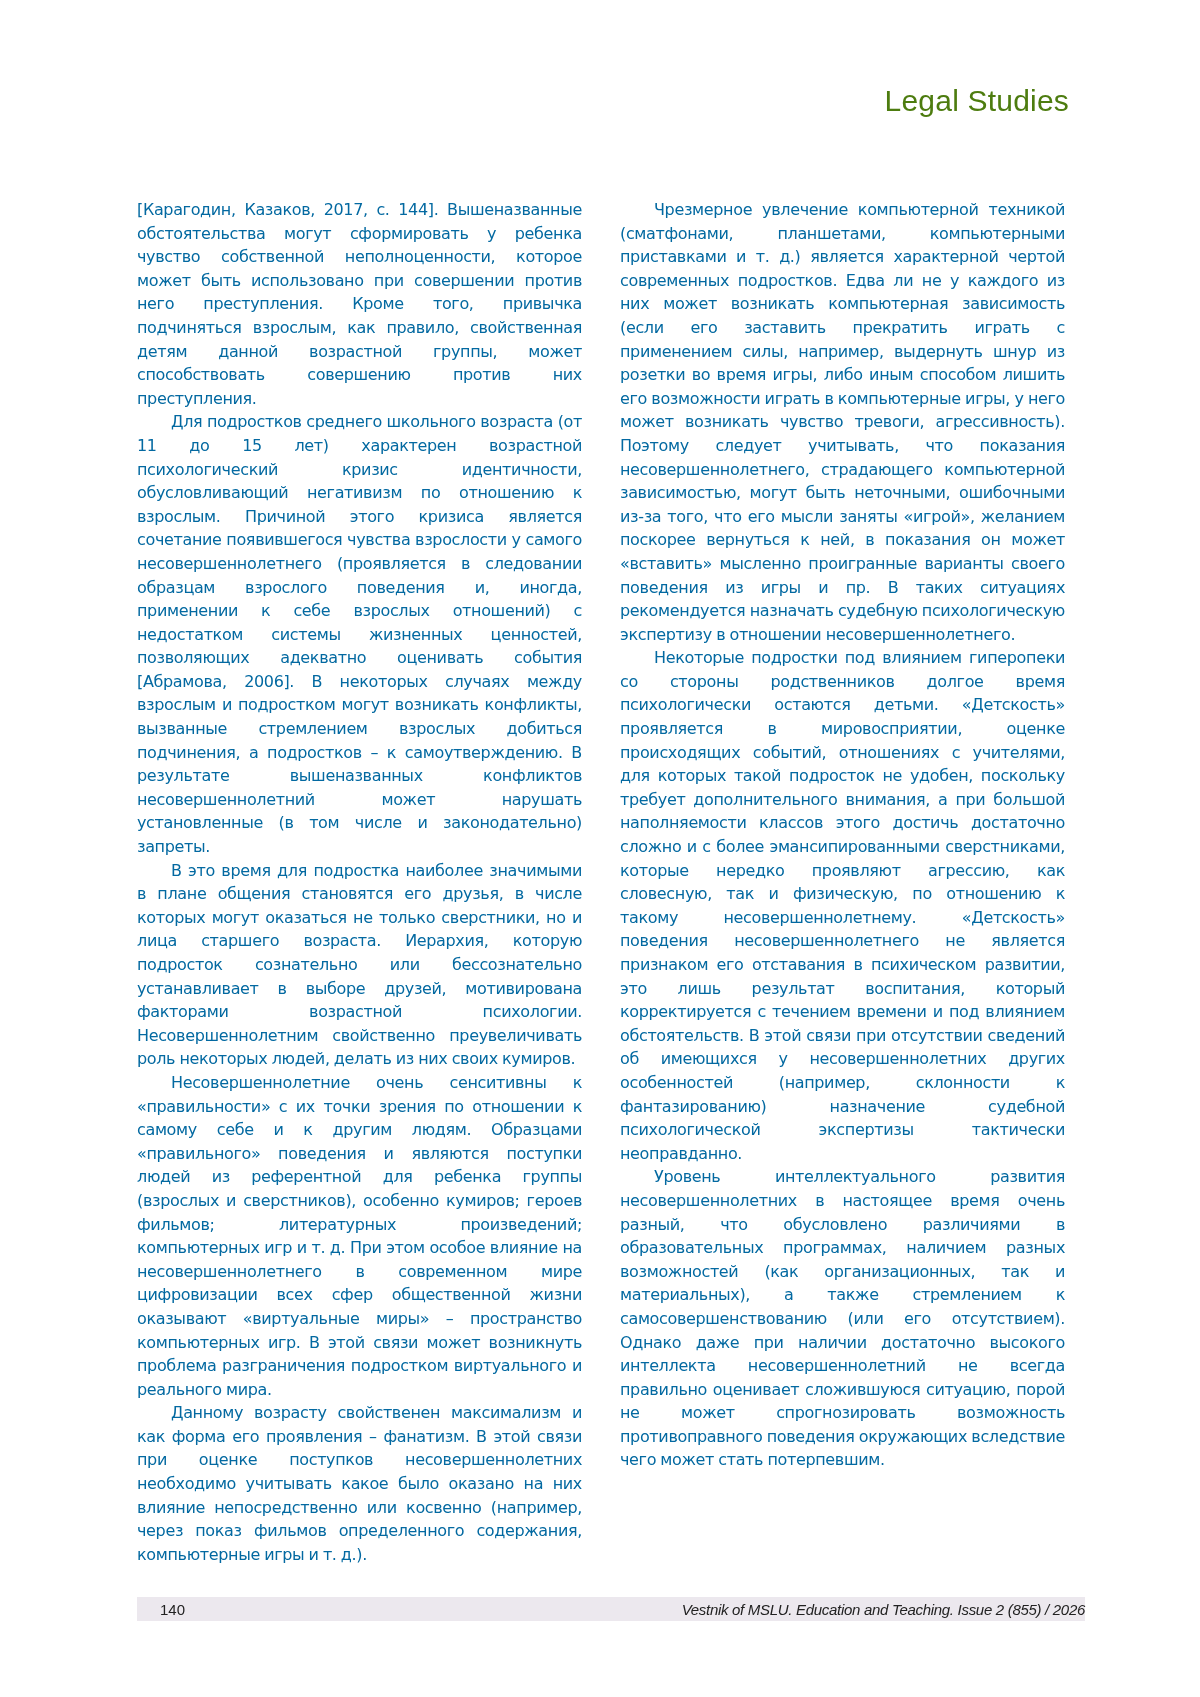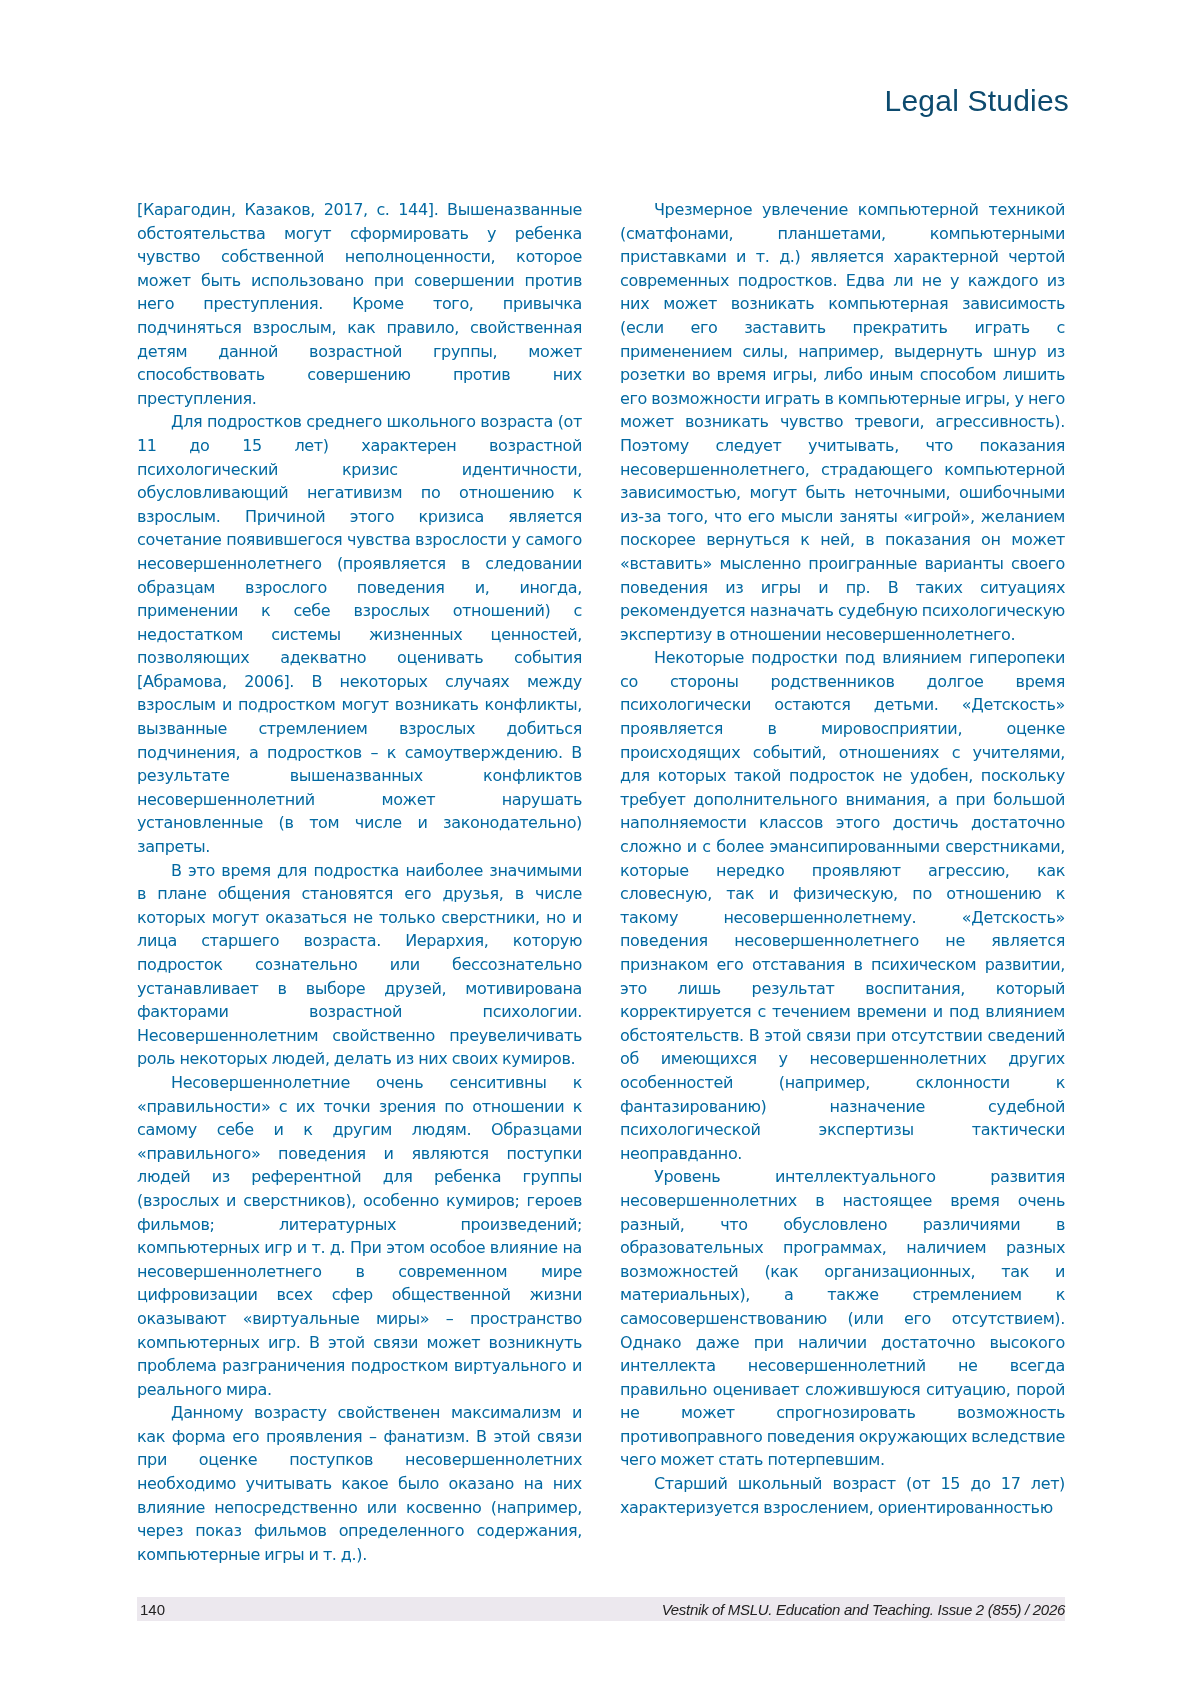--- a/index.html
+++ b/index.html
@@ -1,38 +1,38 @@
 <!DOCTYPE html>
 <html><head>
   <meta charset="utf-8">
   <style>
     html, body { margin: 0; padding: 0; background: #ffffff; }
     body { width: 1200px; height: 1697px; position: relative; overflow: hidden; }
     .page-header {
       position: absolute; top: 84px; right: 131px;
       font-family: "Liberation Sans", sans-serif;
-      font-size: 30px; color: #0c4a6e; letter-spacing: 0.2px;
+      font-size: 30px; color: #4d7c0f; letter-spacing: 0.2px;
     }
     .columns {
       position: absolute; top: 198px; left: 137px; width: 928px;
       display: flex; justify-content: space-between;
     }
     .col {
       width: 445px;
       font-family: "DejaVu Sans", sans-serif;
       font-size: 16px; line-height: 23.6px; color: #0369a1;
       text-align: justify; letter-spacing: -0.35px; word-spacing: -0.5px;
       hyphens: manual;
     }
     .col p { margin: 0; text-indent: 34px; }
     .col p.noindent { text-indent: 0; }
     .footer {
       position: absolute; top: 1597px; left: 137px; width: 928px; height: 24px;
       background: #ece8ee; display: flex; justify-content: space-between; align-items: center;
-      font-family: "Liberation Sans", sans-serif; color: #222;
+      font-family: "Liberation Sans", sans-serif; color: #222; padding-left: 20px;
     }
     .page-num { font-size: 15px; padding-left: 3px; }
     .journal { font-size: 15px; font-style: italic; letter-spacing: -0.3px; }
   </style>
 </head>
 <body>
 
 <div class="page-header">Legal Studies</div>
 
 <div class="columns">
@@ -40,20 +40,19 @@
     <p class="noindent">[Карагодин, Казаков, 2017, с. 144]. Вышеназванные обстоятельства могут сформировать у ребенка чувство собственной неполноценности, которое может быть использовано при совершении против него преступления. Кроме того, привычка подчиняться взрослым, как правило, свойственная детям данной возрастной группы, может способствовать совершению против них преступления.</p>
     <p>Для подростков среднего школьного возраста (от 11 до 15 лет) характерен возрастной психологический кризис идентичности, обусловливающий негативизм по отношению к взрослым. Причиной этого кризиса является сочетание появившегося чувства взрослости у самого несовершеннолетнего (проявляется в следовании образцам взрослого поведения и, иногда, применении к себе взрослых отношений) с недостатком системы жизненных ценностей, позволяющих адекватно оценивать события [Абрамова, 2006]. В некоторых случаях между взрослым и подростком могут возникать конфликты, вызванные стремлением взрослых добиться подчинения, а подростков – к самоутверждению. В результате вышеназванных конфликтов несовершеннолетний может нарушать установленные (в том числе и законодательно) запреты.</p>
     <p>В это время для подростка наиболее значимыми в плане общения становятся его друзья, в числе которых могут оказаться не только сверстники, но и лица старшего возраста. Иерархия, которую подросток сознательно или бессознательно устанавливает в выборе друзей, мотивирована факторами возрастной психологии. Несовершеннолетним свойственно преувеличивать роль некоторых людей, делать из них своих кумиров.</p>
     <p>Несовершеннолетние очень сенситивны к «правильности» с их точки зрения по отношении к самому себе и к другим людям. Образцами «правильного» поведения и являются поступки людей из референтной для ребенка группы (взрослых и сверстников), особенно кумиров; героев фильмов; литературных произведений; компьютерных игр и т. д. При этом особое влияние на несовершеннолетнего в современном мире цифровизации всех сфер общественной жизни оказывают «виртуальные миры» – пространство компьютерных игр. В этой связи может возникнуть проблема разграничения подростком виртуального и реального мира.</p>
     <p>Данному возрасту свойственен максимализм и как форма его проявления – фанатизм. В этой связи при оценке поступков несовершеннолетних необходимо учитывать какое было оказано на них влияние непосредственно или косвенно (например, через показ фильмов определенного содержания, компьютерные игры и т. д.).</p>
   </div>
   <div class="col">
     <p>Чрезмерное увлечение компьютерной техникой (сматфонами, планшетами, компьютерными приставками и т. д.) является характерной чертой современных подростков. Едва ли не у каждого из них может возникать компьютерная зависимость (если его заставить прекратить играть с применением силы, например, выдернуть шнур из розетки во время игры, либо иным способом лишить его возможности играть в компьютерные игры, у него может возникать чувство тревоги, агрессивность). Поэтому следует учитывать, что показания несовершеннолетнего, страдающего компьютерной зависимостью, могут быть неточными, ошибочными из-за того, что его мысли заняты «игрой», желанием поскорее вернуться к ней, в показания он может «вставить» мысленно проигранные варианты своего поведения из игры и пр. В таких ситуациях рекомендуется назначать судебную психологическую экспертизу в отношении несовершеннолетнего.</p>
     <p>Некоторые подростки под влиянием гиперопеки со стороны родственников долгое время психологически остаются детьми. «Детскость» проявляется в мировосприятии, оценке происходящих событий, отношениях с учителями, для которых такой подросток не удобен, поскольку требует дополнительного внимания, а при большой наполняемости классов этого достичь достаточно сложно и с более эмансипированными сверстниками, которые нередко проявляют агрессию, как словесную, так и физическую, по отношению к такому несовершеннолетнему. «Детскость» поведения несовершеннолетнего не является признаком его отставания в психическом развитии, это лишь результат воспитания, который корректируется с течением времени и под влиянием обстоятельств. В этой связи при отсутствии сведений об имеющихся у несовершеннолетних других особенностей (например, склонности к фантазированию) назначение судебной психологической экспертизы тактически неоправданно.</p>
     <p>Уровень интеллектуального развития несовершеннолетних в настоящее время очень разный, что обусловлено различиями в образовательных программах, наличием разных возможностей (как организационных, так и материальных), а также стремлением к самосовершенствованию (или его отсутствием). Однако даже при наличии достаточно высокого интеллекта несовершеннолетний не всегда правильно оценивает сложившуюся ситуацию, порой не может спрогнозировать возможность противоправного поведения окружающих вследствие чего может стать потерпевшим.</p>
-    <p>Старший школьный возраст (от 15 до 17 лет) характеризуется взрослением, ориентированностью</p>
   </div>
 </div>
 
 <div class="footer">
   <span class="page-num">140</span>
   <span class="journal">Vestnik of MSLU. Education and Teaching. Issue 2 (855) / 2026</span>
 </div>
 
 </body></html>

